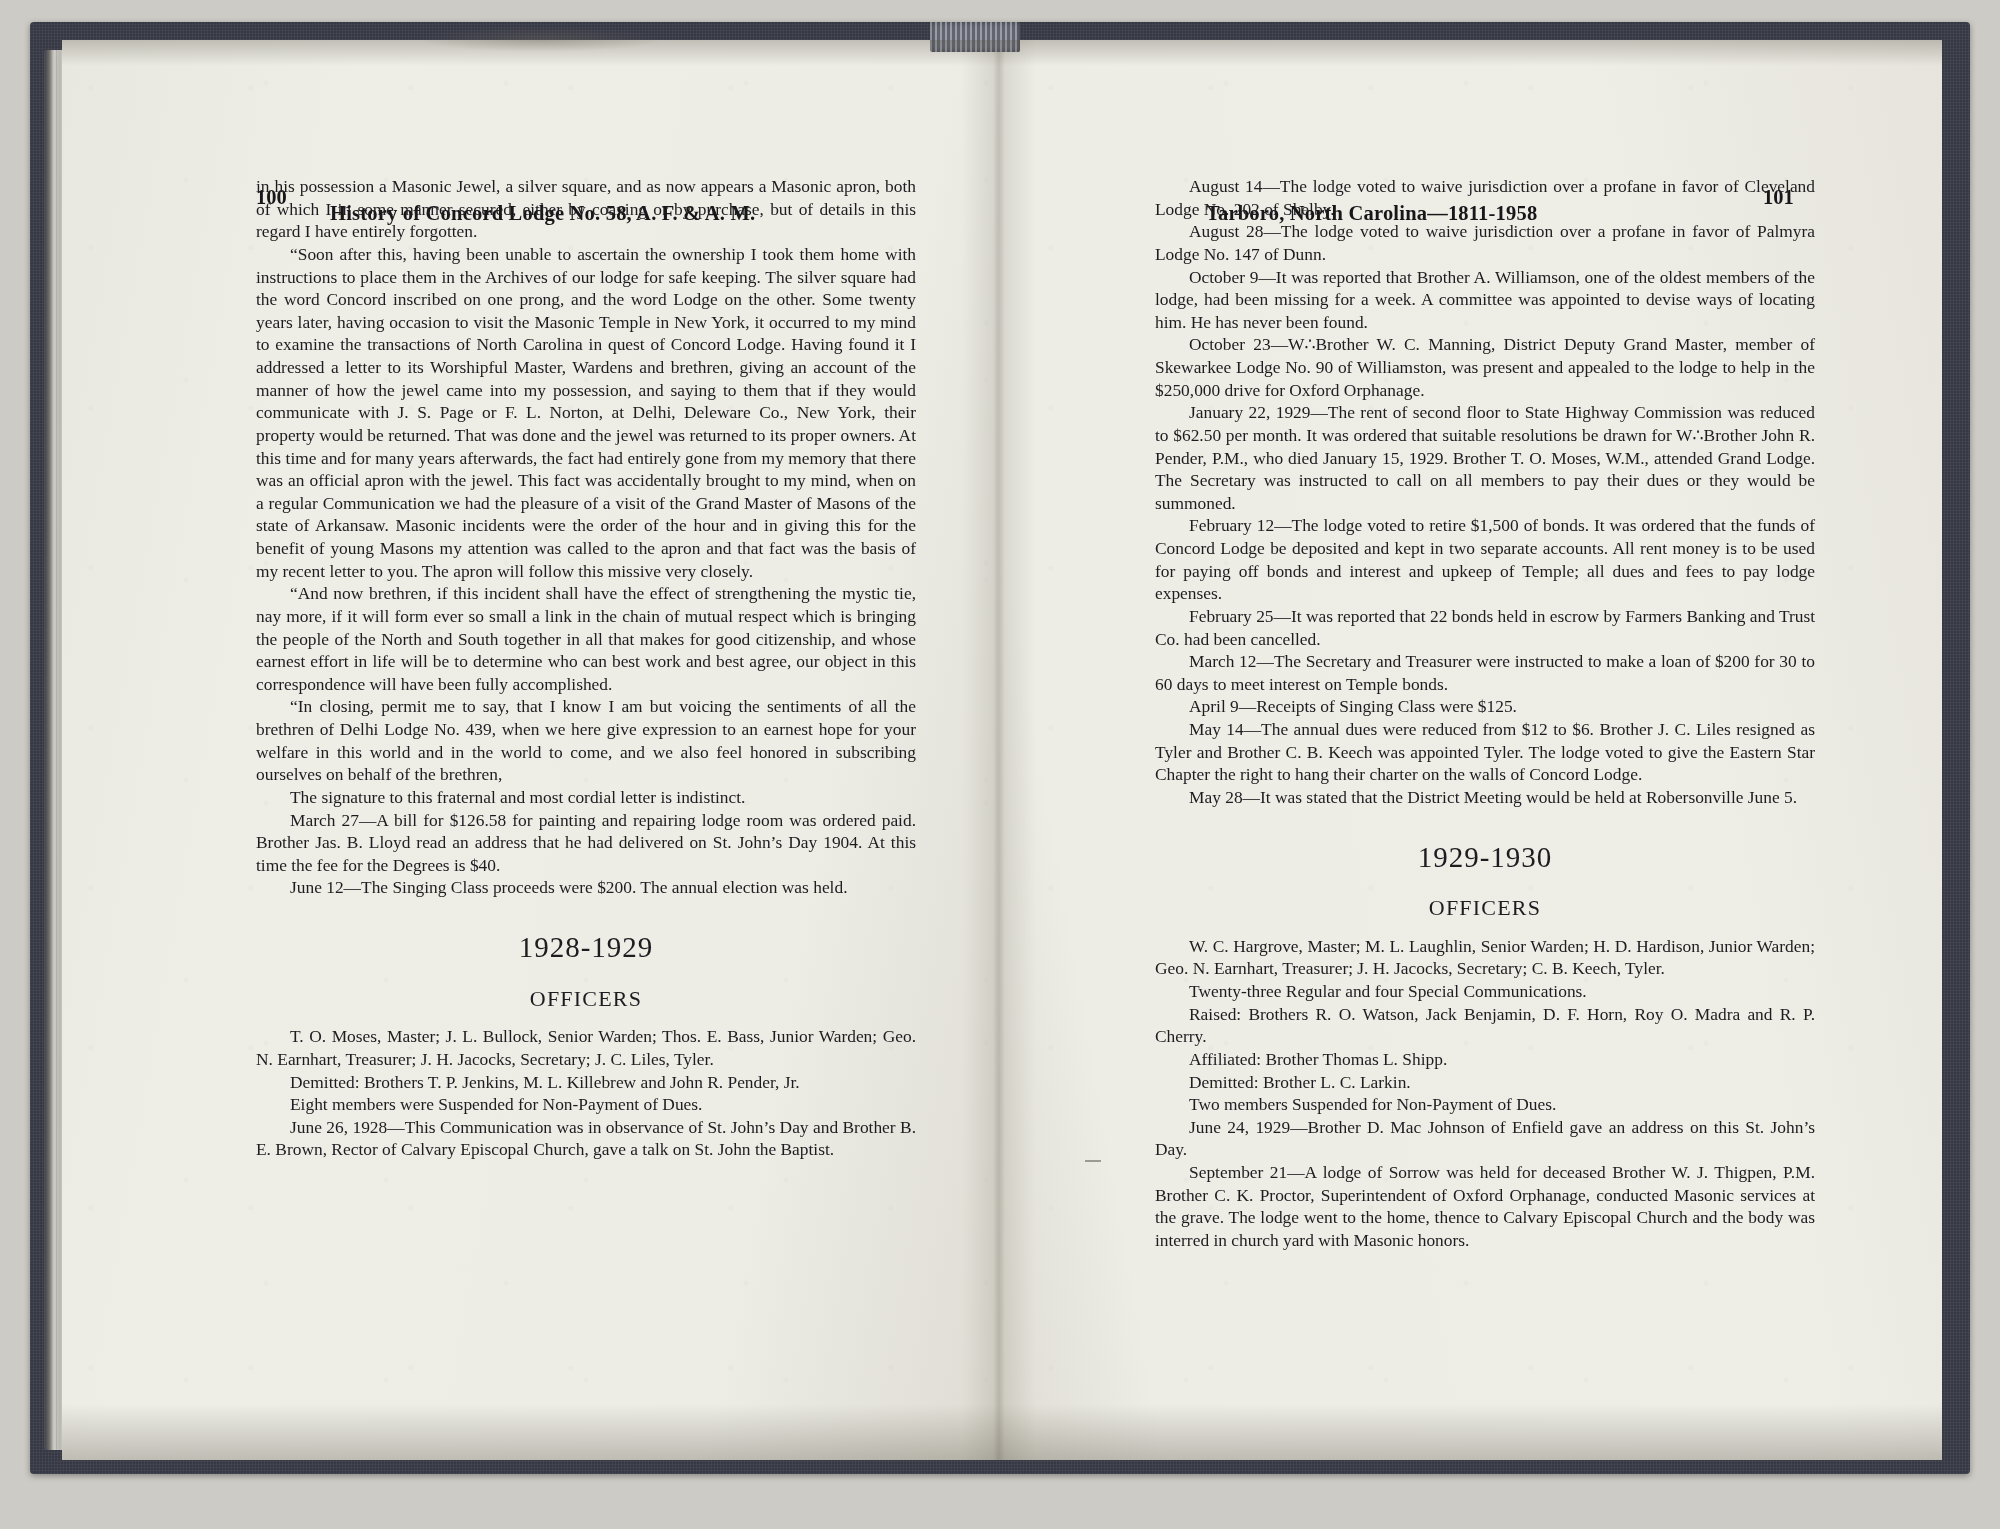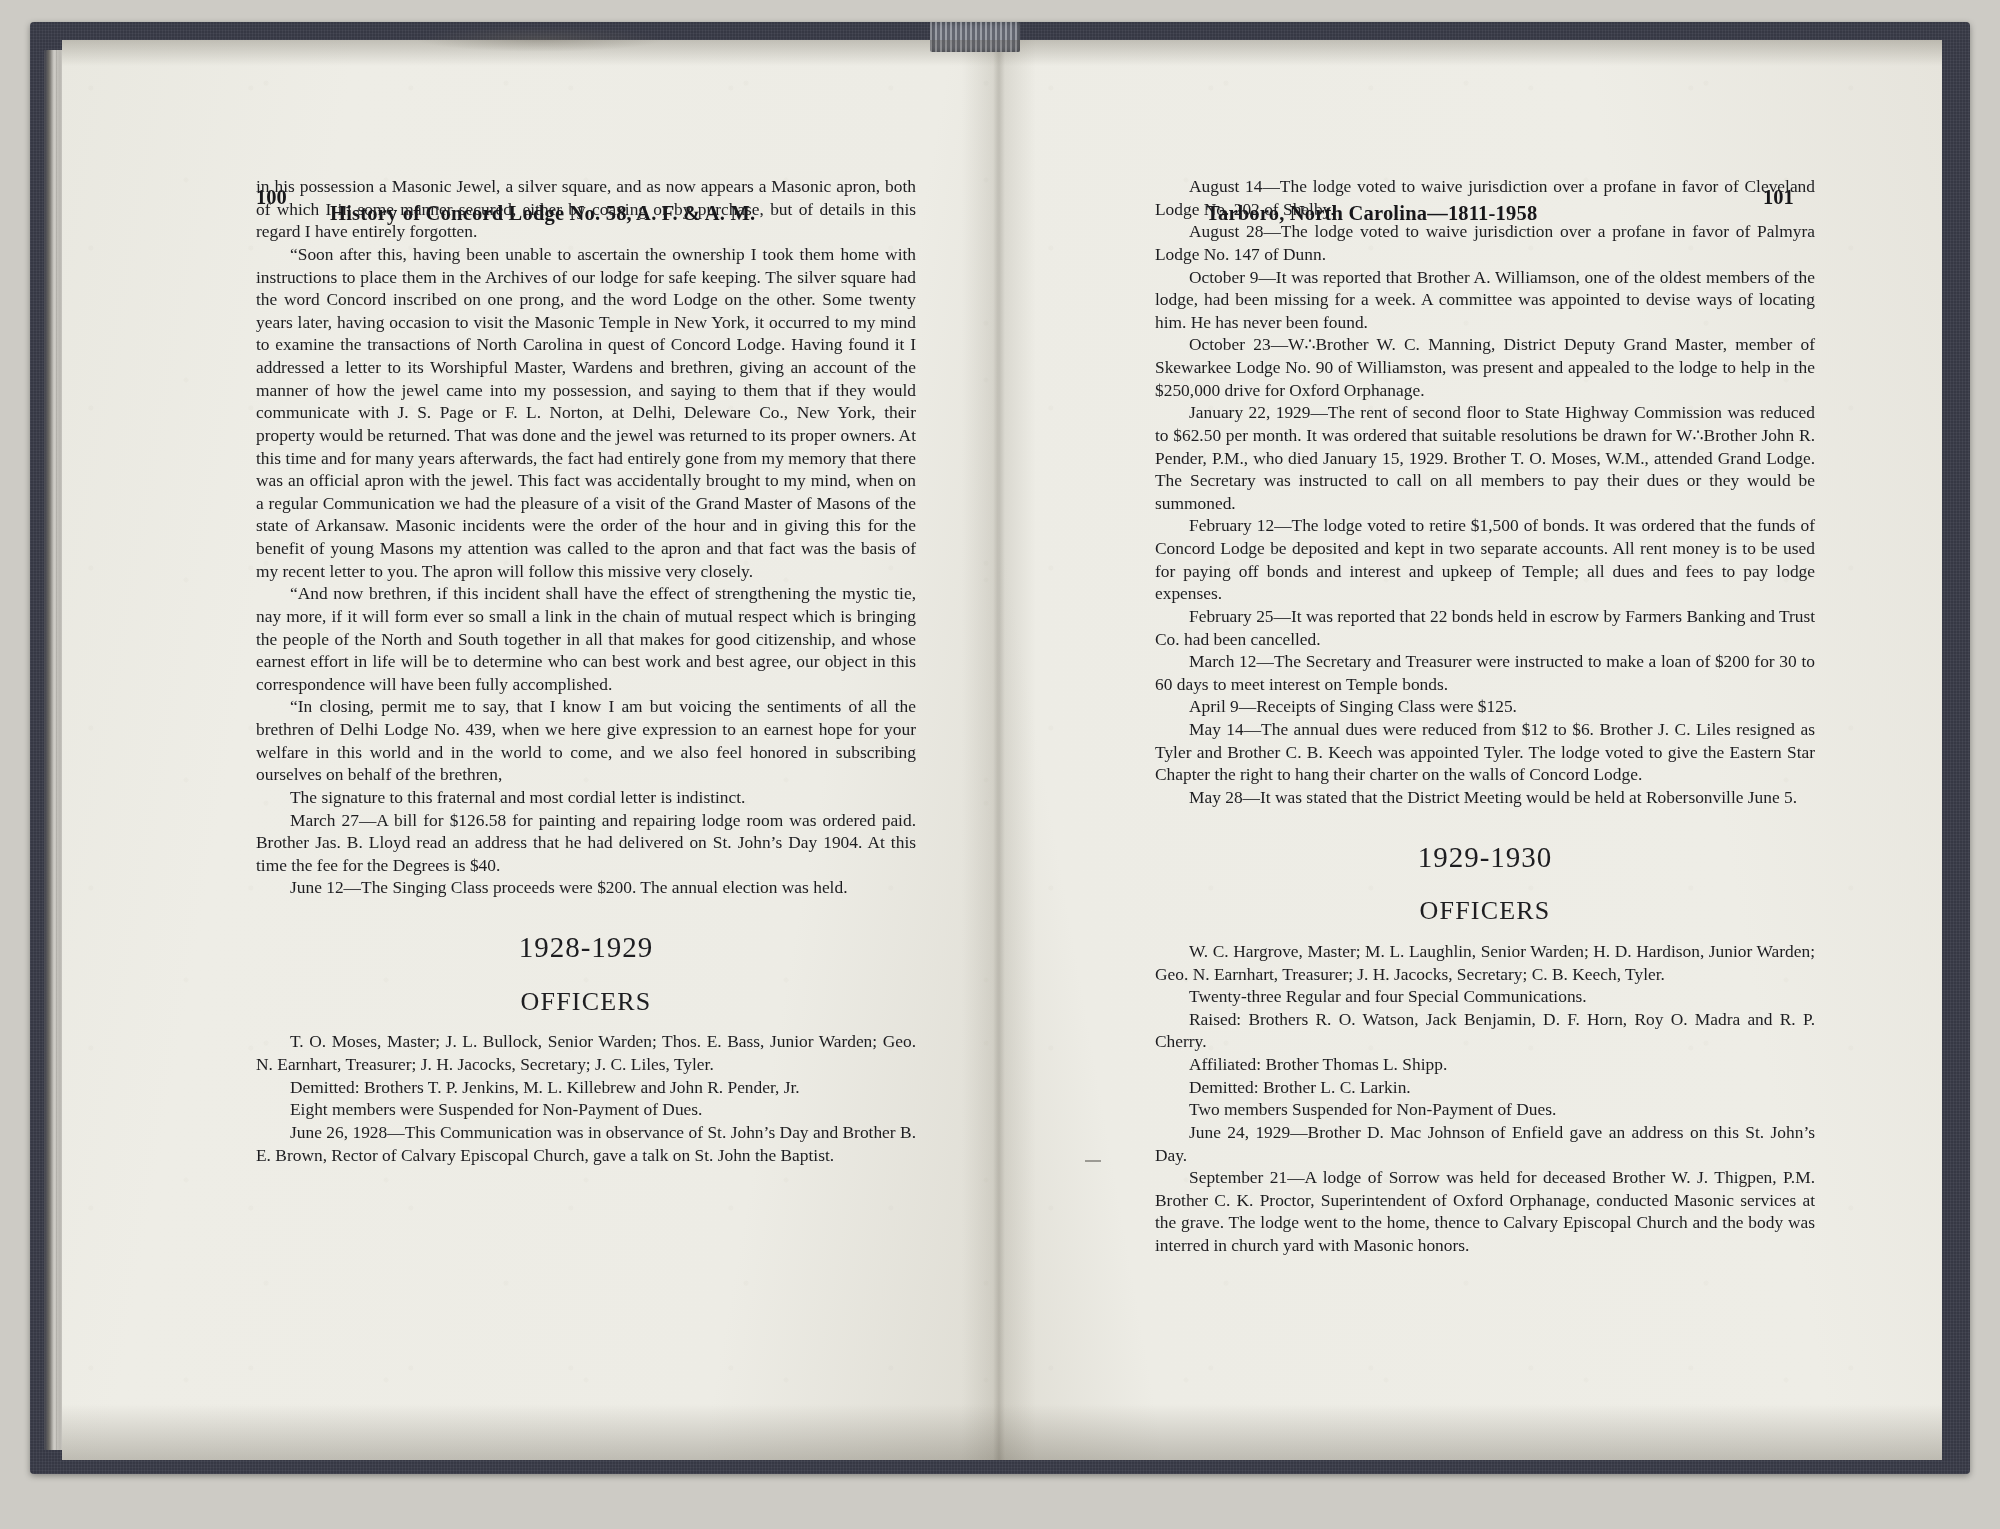--- a/index.html
+++ b/index.html
@@ -181,21 +181,21 @@
     margin: 30px 0 0 0;
     text-align: center;
     font-size: 29px;
     font-weight: normal;
     letter-spacing: 1px;
     text-indent: 0;
   }
   h3.section-officers {
     margin: 18px 0 12px 0;
     text-align: center;
-    font-size: 26px;
+    font-size: 22px;
     font-weight: normal;
     letter-spacing: 1.2px;
     text-indent: 0;
   }
 
   .tick {
     position: absolute;
     left: 1085px;
     top: 1160px;
     width: 16px;

